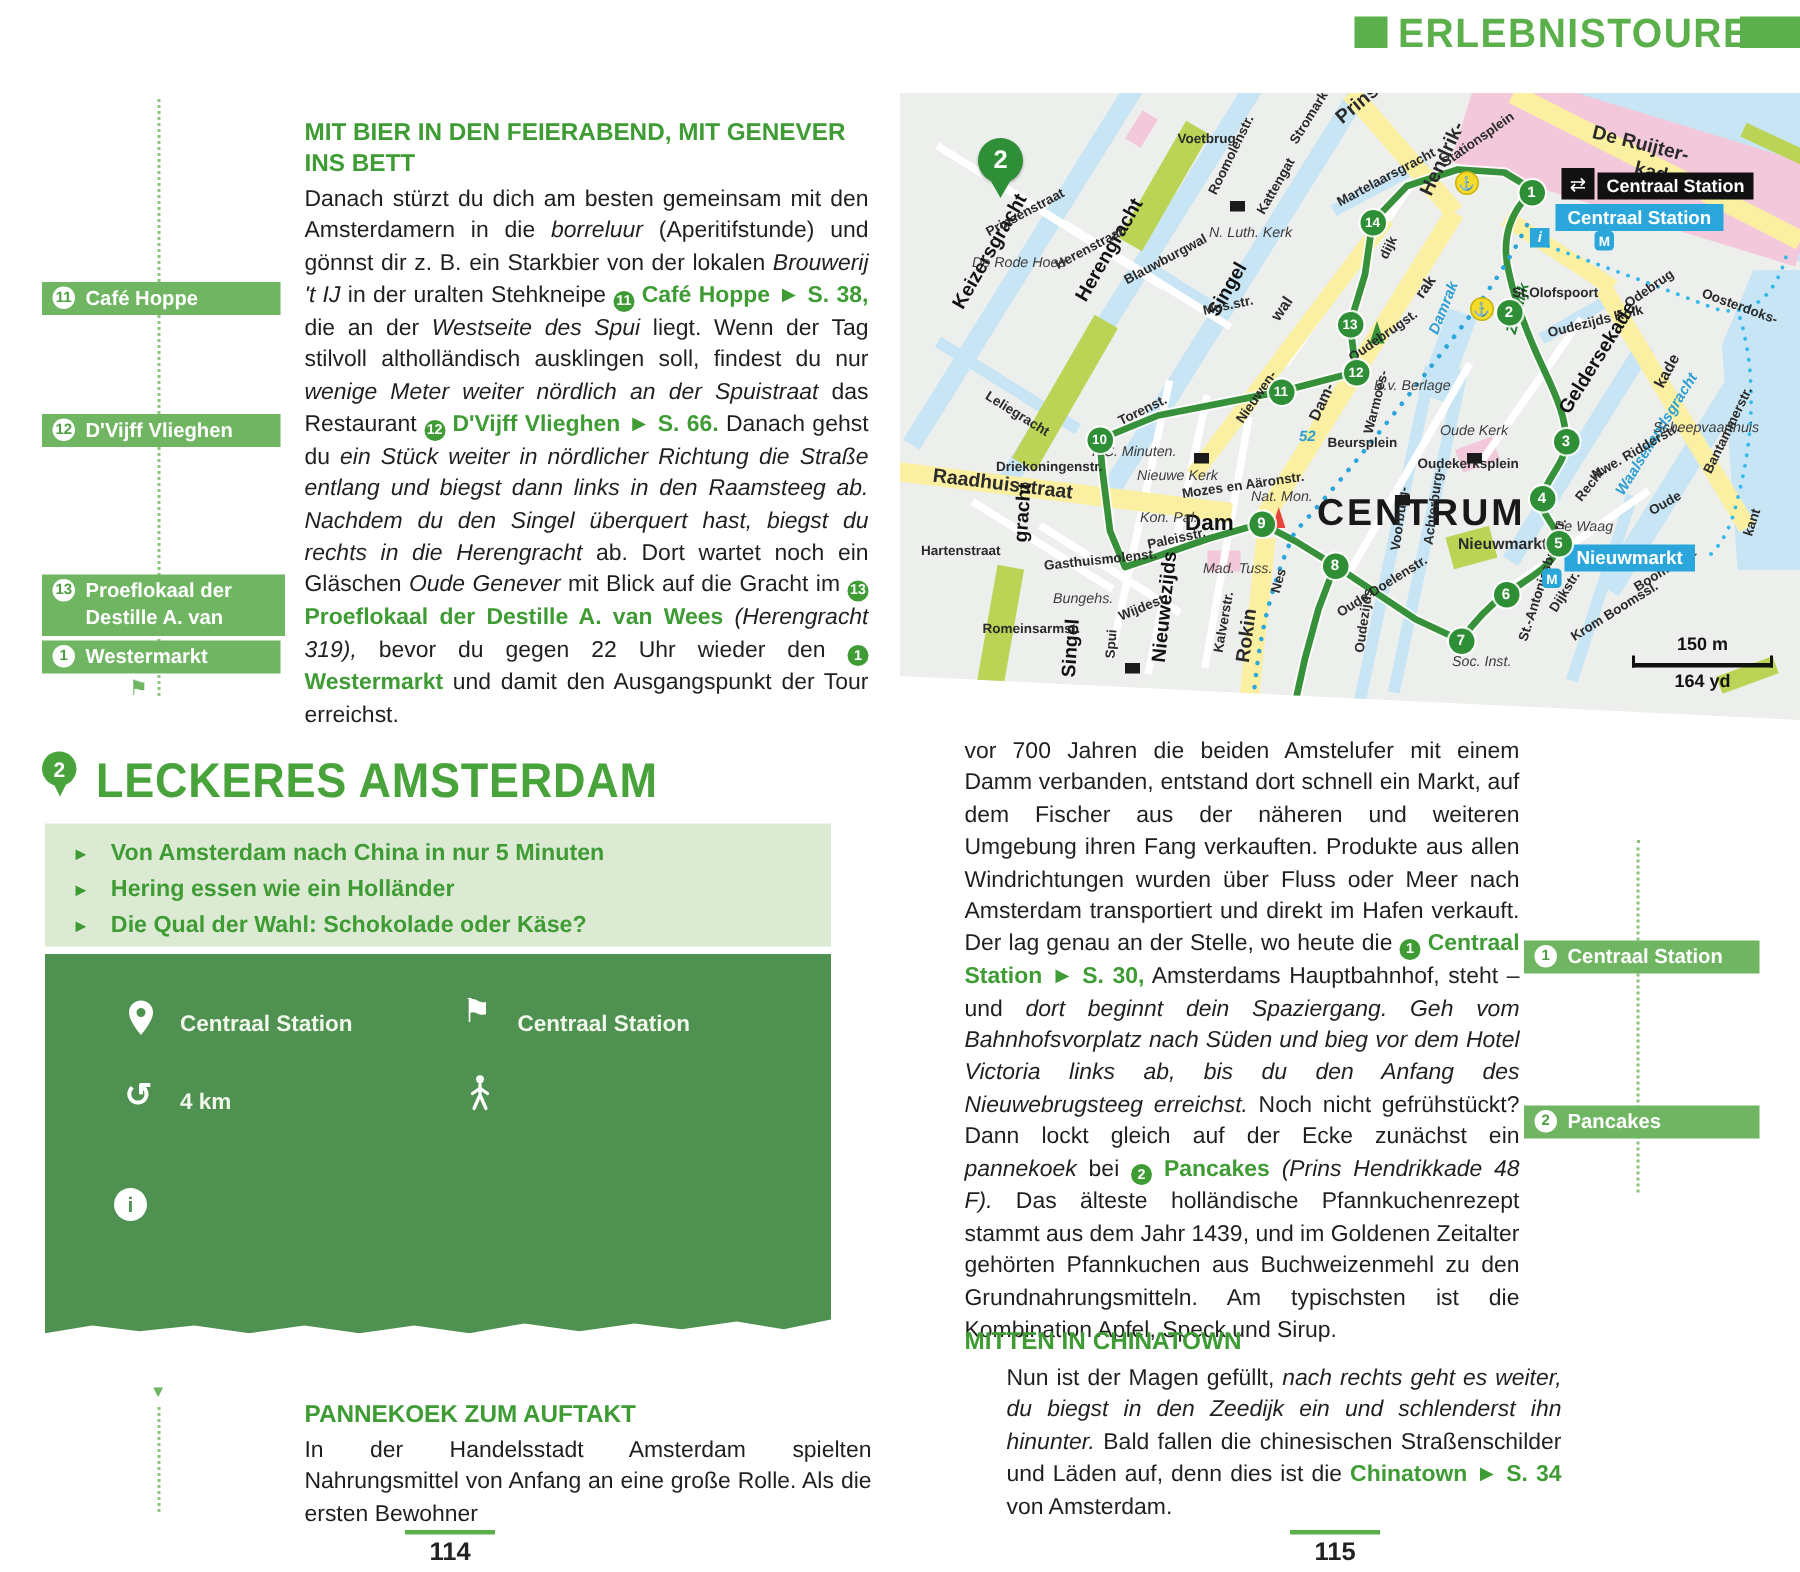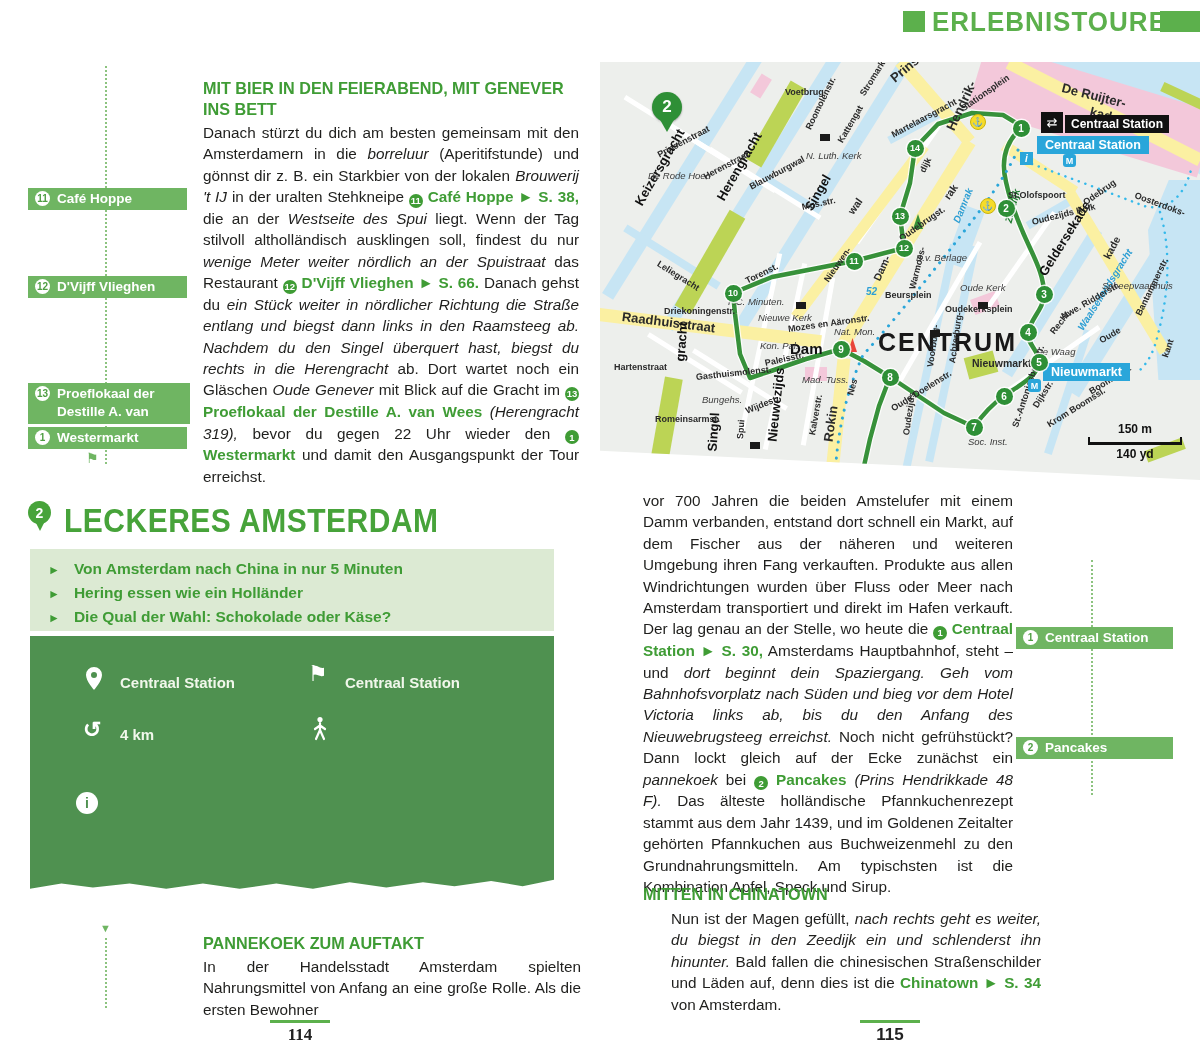--- a/index.html
+++ b/index.html
@@ -164,21 +164,21 @@
     <div class="abs f-info-ic" style="left:46px;top:156px;">i</div>
   </div>
 
   <div class="abs arrow-head" style="left:100px;top:922px;">▼</div>
   <div class="abs dots" style="left:105px;top:938px;height:70px;"></div>
 
   <div class="abs sec-h" style="left:203px;top:933px;width:378px;">PANNEKOEK ZUM AUFTAKT</div>
   <div class="abs body-txt" style="left:203px;top:956px;width:378px;">In der Handelsstadt Amsterdam spielten Nahrungsmittel von Anfang an eine große Rolle. Als die ersten Bewohner</div>
 
   <div class="abs pgline" style="left:270px;top:1020px;width:60px;"></div>
-  <div class="abs pgnum" style="left:270px;top:1025px;width:60px;font-family:Liberation Serif, serif;">114</div>
+  <div class="abs pgnum" style="left:270px;top:1025px;width:60px;">114</div>
 
   <div class="abs" id="map-canvas">
 
     <div class="wtr" style="left:385px;top:0;width:215px;height:125px;clip-path:polygon(12% 0,100% 0,100% 90%);"></div>
     <div class="wtr" style="left:548px;top:118px;width:52px;height:200px;clip-path:polygon(40% 0,100% 0,100% 100%,20% 100%,0 25%);"></div>
     <div class="cnl" style="left:-70px;top:88px;width:330px;transform:rotate(-58deg);"></div>
     <div class="cnl" style="left:-15px;top:111px;width:350px;transform:rotate(-58deg);"></div>
     <div class="cnl" style="left:58px;top:118px;width:340px;transform:rotate(-58deg);"></div>
     <div class="cnl" style="left:430px;top:247px;width:180px;height:16px;transform:rotate(-58deg);"></div>
     <div class="cnl" style="left:367px;top:234px;width:170px;height:12px;transform:rotate(-58deg);"></div>
@@ -235,21 +235,21 @@
     </svg>
 
     <div class="train-box" style="left:441px;top:50px;z-index:20;">⇄</div>
     <div class="badge-blk" style="left:465px;top:53px;z-index:20;">Centraal Station</div>
     <div class="badge-blu" style="left:437px;top:74px;z-index:20;">Centraal Station</div>
     <div class="badge-blu" style="left:443px;top:301px;z-index:20;">Nieuwmarkt</div>
 
     <div class="scale" style="left:488px;top:360px;z-index:20;">
       <div>150 m</div>
       <div class="bar"></div>
-      <div>140 yd</div>
+      <div>164 yd</div>
     </div>
 
     <div class="mpin" style="left:52px;top:30px;">
       <div class="head">2</div>
       <div class="tail"></div>
     </div>
   <span class="mlb c-B" style="left: 278px; top: 266px; transform: rotate(0deg); z-index: 10;">CENTRUM</span>
       <span class="mlb c-d" style="left: 190px; top: 278px; transform: rotate(0deg); z-index: 10;">Dam</span>
       <span class="mlb c-y2" style="left: 22px; top: 247px; transform: rotate(7deg); z-index: 10;">Raadhuisstraat</span>
       <span class="mlb c-y2" style="left: 228px; top: 372px; transform: rotate(-82deg); z-index: 10;">Rokin</span>

